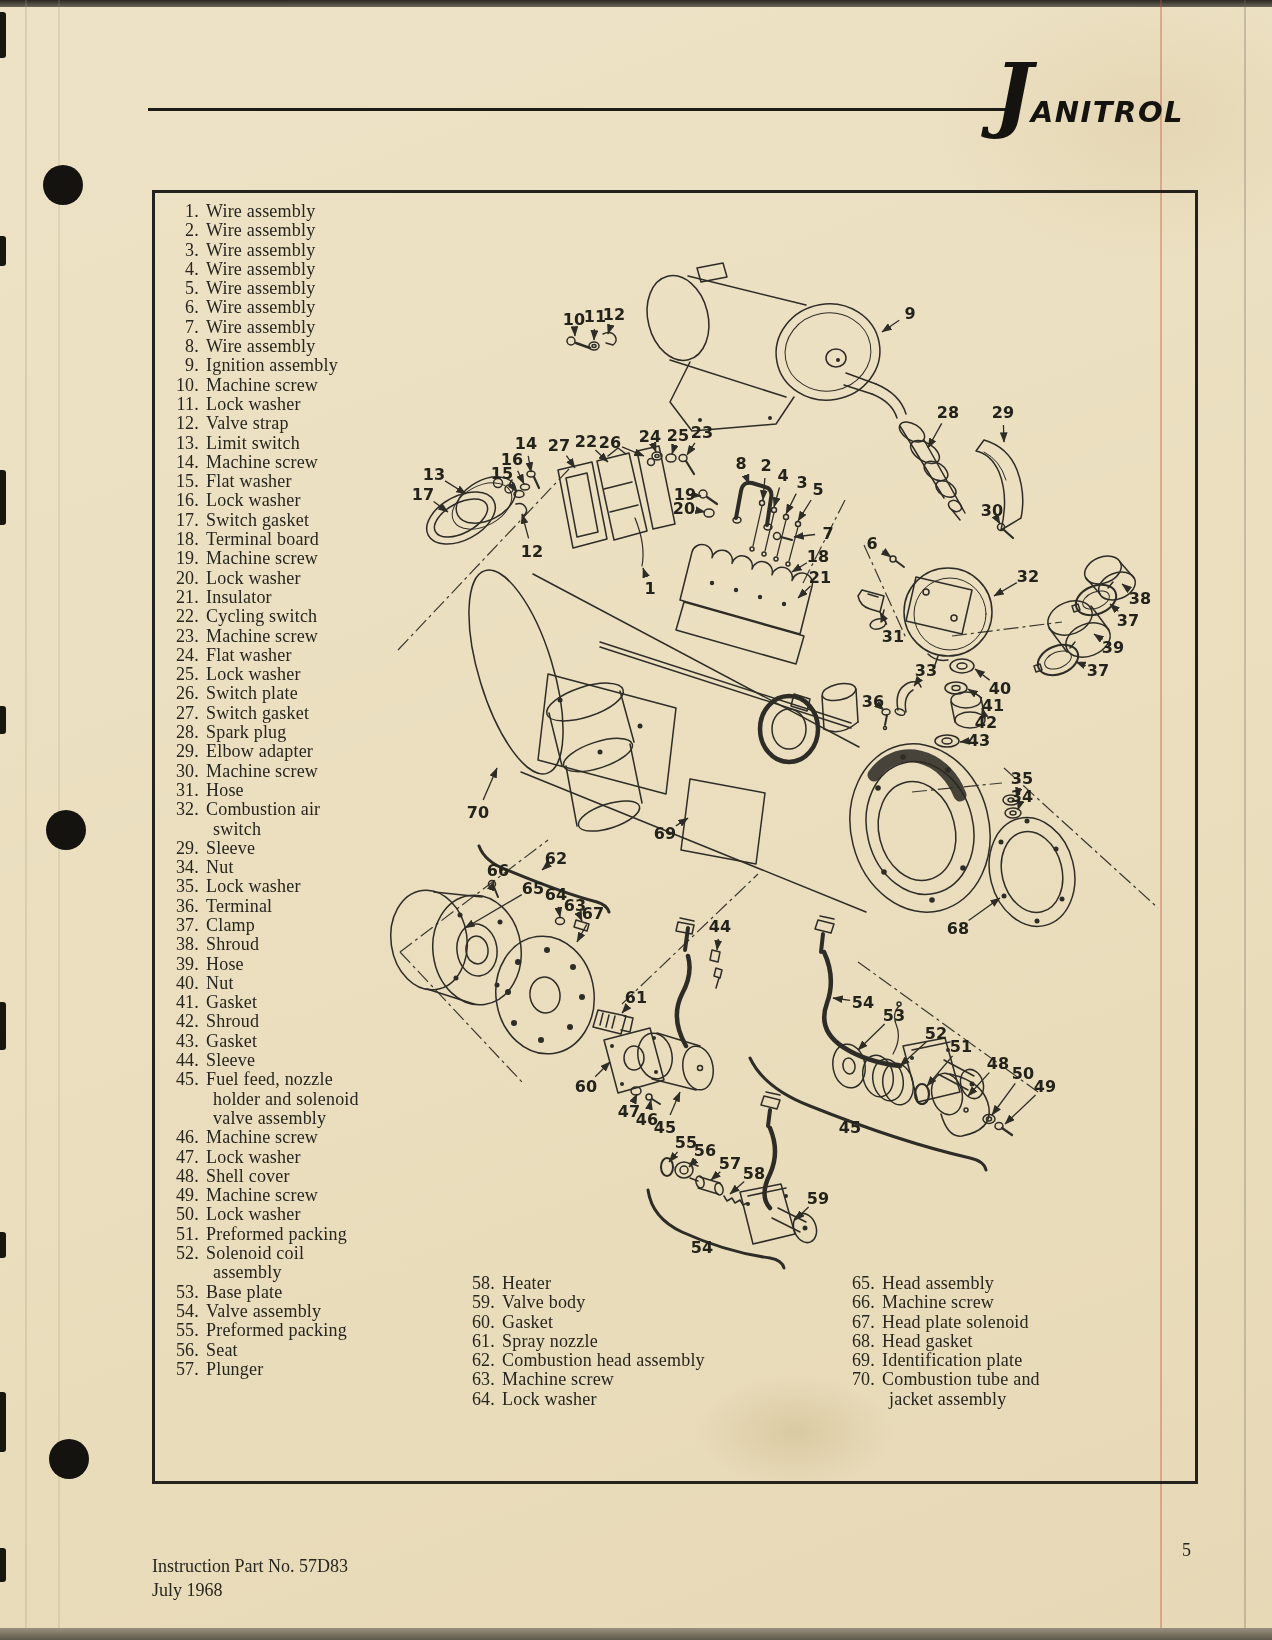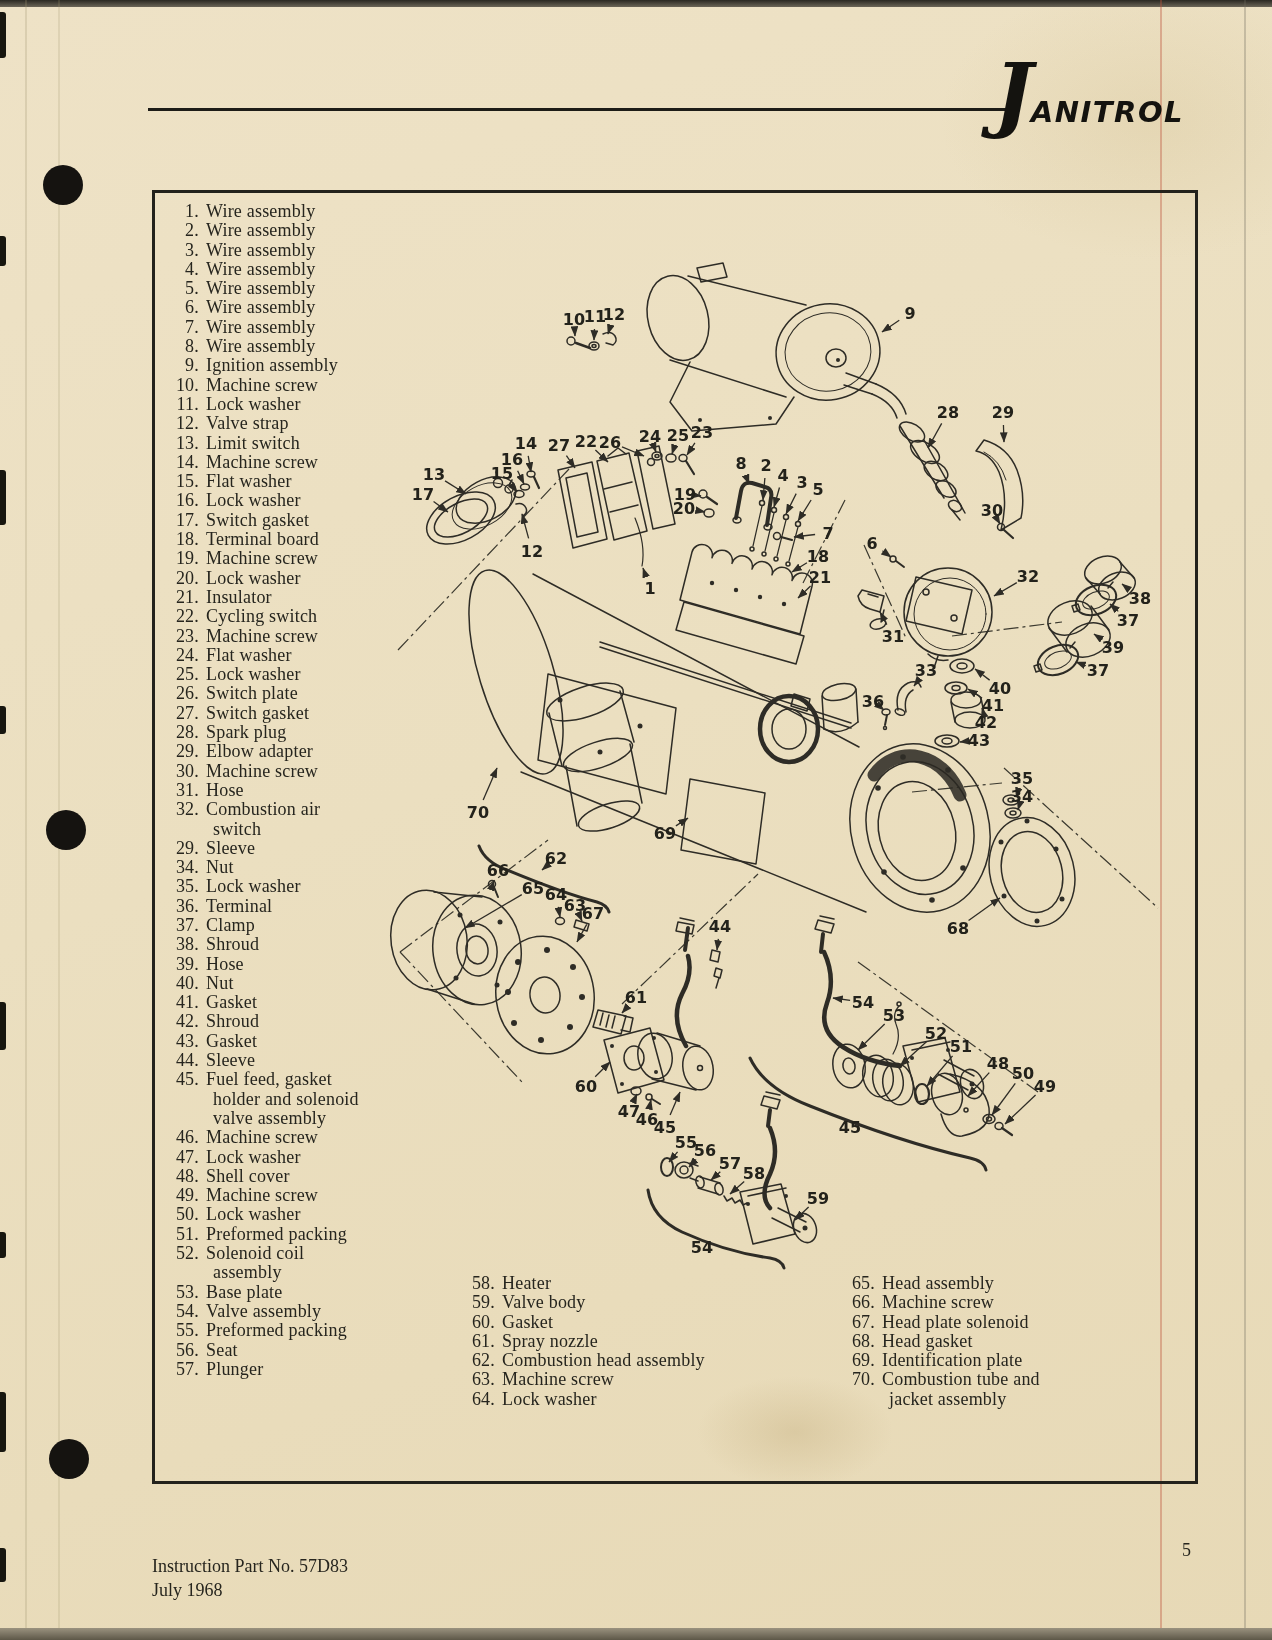--- a/index.html
+++ b/index.html
@@ -112,21 +112,21 @@
       <div class="prow"><span class="pnum">35.</span><span class="ptxt">Lock washer</span></div>
       <div class="prow"><span class="pnum">36.</span><span class="ptxt">Terminal</span></div>
       <div class="prow"><span class="pnum">37.</span><span class="ptxt">Clamp</span></div>
       <div class="prow"><span class="pnum">38.</span><span class="ptxt">Shroud</span></div>
       <div class="prow"><span class="pnum">39.</span><span class="ptxt">Hose</span></div>
       <div class="prow"><span class="pnum">40.</span><span class="ptxt">Nut</span></div>
       <div class="prow"><span class="pnum">41.</span><span class="ptxt">Gasket</span></div>
       <div class="prow"><span class="pnum">42.</span><span class="ptxt">Shroud</span></div>
       <div class="prow"><span class="pnum">43.</span><span class="ptxt">Gasket</span></div>
       <div class="prow"><span class="pnum">44.</span><span class="ptxt">Sleeve</span></div>
-      <div class="prow"><span class="pnum">45.</span><span class="ptxt">Fuel feed, gasket</span></div>
+      <div class="prow"><span class="pnum">45.</span><span class="ptxt">Fuel feed, nozzle</span></div>
       <div class="prow cont"><span class="pnum"></span><span class="ptxt">holder and solenoid</span></div>
       <div class="prow cont"><span class="pnum"></span><span class="ptxt">valve assembly</span></div>
       <div class="prow"><span class="pnum">46.</span><span class="ptxt">Machine screw</span></div>
       <div class="prow"><span class="pnum">47.</span><span class="ptxt">Lock washer</span></div>
       <div class="prow"><span class="pnum">48.</span><span class="ptxt">Shell cover</span></div>
       <div class="prow"><span class="pnum">49.</span><span class="ptxt">Machine screw</span></div>
       <div class="prow"><span class="pnum">50.</span><span class="ptxt">Lock washer</span></div>
       <div class="prow"><span class="pnum">51.</span><span class="ptxt">Preformed packing</span></div>
       <div class="prow"><span class="pnum">52.</span><span class="ptxt">Solenoid coil</span></div>
       <div class="prow cont"><span class="pnum"></span><span class="ptxt">assembly</span></div>

